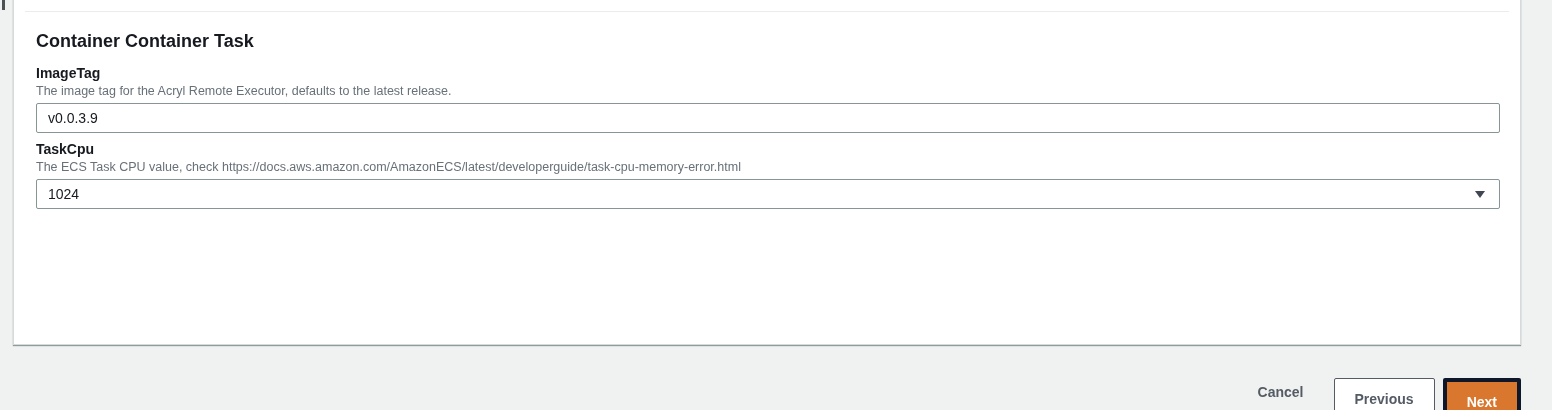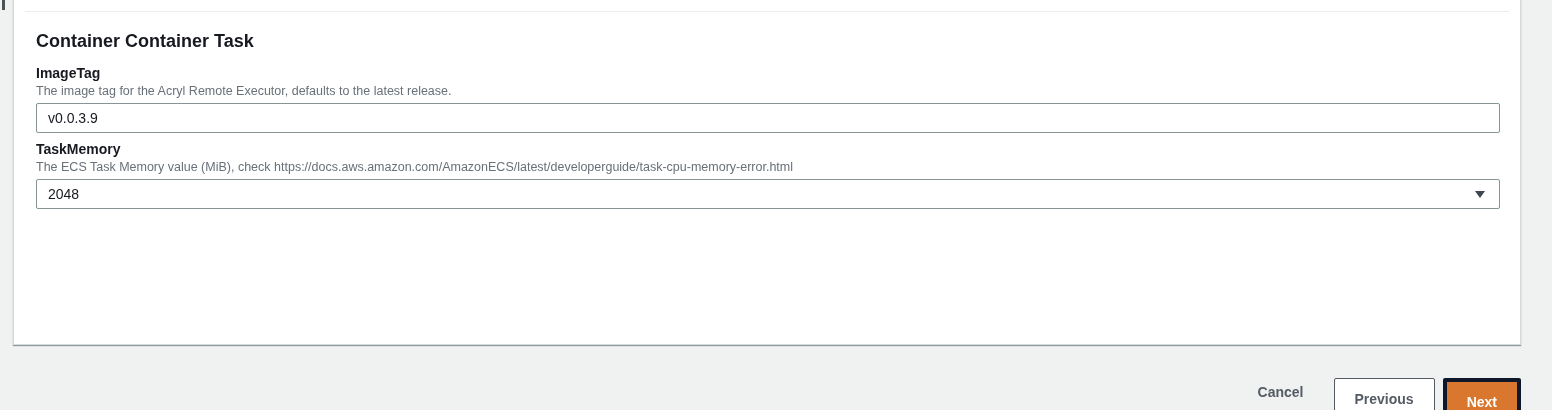--- a/index.html
+++ b/index.html
@@ -135,29 +135,29 @@
   <div class="card-content">
 
     <h2 class="section-title">Container Container Task</h2>
 
     <div class="field">
       <div class="field-label">ImageTag</div>
       <div class="field-desc">The image tag for the Acryl Remote Executor, defaults to the latest release.</div>
       <input class="text-input" type="text" value="v0.0.3.9" style="">
     </div>
 
-
     <div class="field">
-      <div class="field-label">TaskMemory</div>
-      <div class="field-desc">The ECS Task Memory value (MiB), check https://docs.aws.amazon.com/AmazonECS/latest/developerguide/task-cpu-memory-error.html</div>
+      <div class="field-label">TaskCpu</div>
+      <div class="field-desc">The ECS Task CPU value, check https://docs.aws.amazon.com/AmazonECS/latest/developerguide/task-cpu-memory-error.html</div>
       <div class="select-box">
-        <span>2048</span>
+        <span>1024</span>
         <span class="select-caret"></span>
       </div>
     </div>
+
 
   </div>
 </div>
 
 <div class="actions-row">
   <button class="btn btn-link">Cancel</button>
   <button class="btn btn-normal">Previous</button>
   <button class="btn btn-primary">Next</button>
 </div>
 

